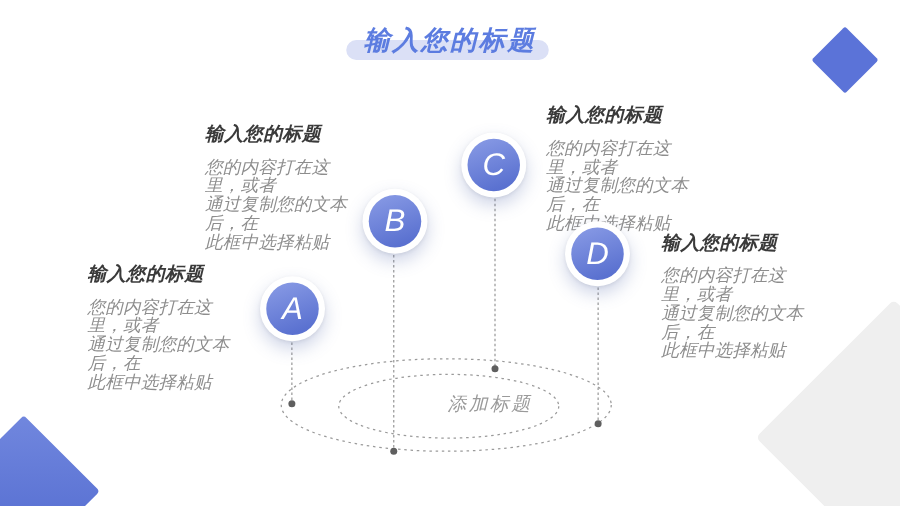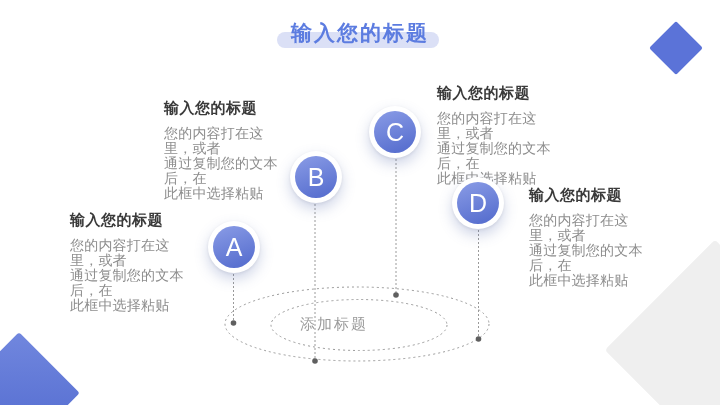--- a/index.html
+++ b/index.html
@@ -1,17 +1,17 @@
 <!DOCTYPE html>
 <html><head>
 <meta charset="utf-8">
 <style>
   html,body{margin:0;padding:0;background:#fff;}
   .slide{position:relative;width:720px;height:405px;background:#ffffff;overflow:hidden;
-         font-family:"Liberation Sans","DejaVu Sans",sans-serif;}
+         font-family:"Liberation Sans","DejaVu Sans",sans-serif;font-style:italic;}
 
   
   .diamond{position:absolute;transform:rotate(45deg);}
   .diamond.tr{left:657px;top:29px;width:38px;height:38px;background:#5b73d8;border-radius:2px;}
   .diamond.bl{left:-24px;top:350px;width:86px;height:86px;
               background:linear-gradient(135deg,#7187de 0%,#4f68ce 100%);border-radius:3px;}
   .diamond.br{left:637px;top:272px;width:156px;height:156px;background:#efefef;border-radius:4px;}
 
   
   .title-pill{position:absolute;left:277px;top:32px;width:162px;height:16px;border-radius:8px;
@@ -37,21 +37,21 @@
   .block h3{margin:0;font-size:15px;line-height:16px;font-weight:700;color:#3a3a3a;
             letter-spacing:0.5px;}
   .block p{margin:10px 0 0;font-size:14px;line-height:15px;color:#8d8d8d;
            letter-spacing:0.2px;white-space:pre-line;}
   .block.b1{left:164px;top:100px;}
   .block.b2{left:437px;top:85px;}
   .block.b3{left:70px;top:212px;}
   .block.b4{left:529px;top:187px;}
 
   
-  .center-label{position:absolute;left:300px;top:316px;width:126px;text-align:left;
+  .center-label{position:absolute;left:300px;top:316px;width:126px;text-align:right;
                 font-size:15px;line-height:16px;letter-spacing:2px;color:#9a9a9a;z-index:2;}
 </style>
 </head>
 <body>
 
 <div class="slide">
 
   <div class="diamond tr"></div>
   <div class="diamond bl"></div>
   <div class="diamond br"></div>

